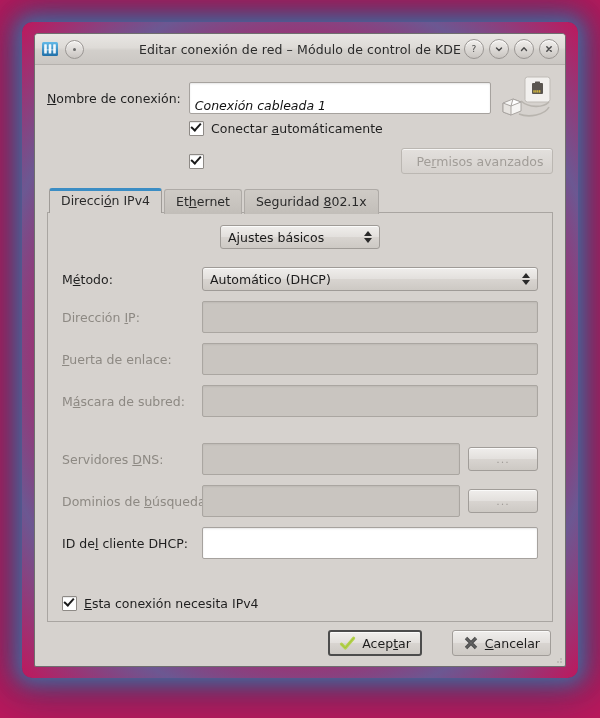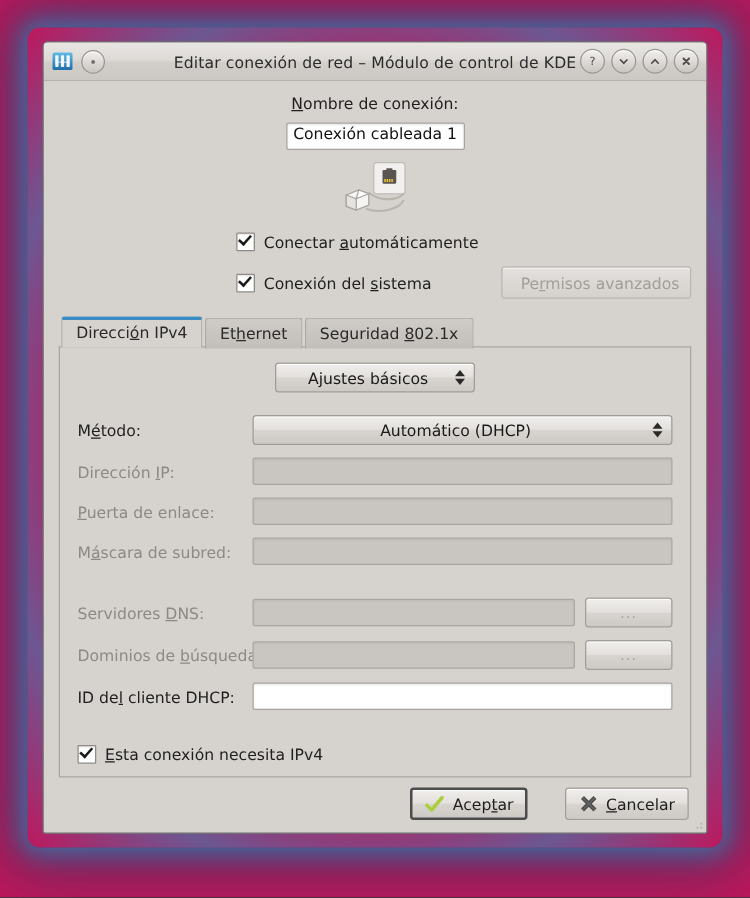--- a/index.html
+++ b/index.html
@@ -107,44 +107,44 @@
     padding: 10px 12px 8px 12px;
     display: flex;
     flex-direction: column;
     box-sizing: border-box;
   }
 
   .row-name {
     display: flex;
     align-items: center;
     gap: 8px;
-    flex-direction: column;
   }
   .lbl {
     font-size: 12.5px;
     color: #1f1f1f;
     white-space: nowrap;
   }
   .lbl.dis { color: #8d8983; }
 
   u { text-decoration: underline; text-underline-offset: 1px; }
 
   .txtinput {
     flex: 1 1 auto;
-    height: 22px;
+    height: 32px;
     background: #ffffff;
     border: 1px solid #a6a29e;
     border-radius: 2px;
     font-size: 12.5px;
     color: #111;
     padding: 0 5px;
     box-sizing: border-box;
     display: flex;
-    align-items: flex-start;
+    align-items: flex-end;
     box-shadow: inset 0 1px 2px rgba(0,0,0,0.10);
+    font-style: italic;
   }
   .txtinput.dis {
     background: #c9c5c0;
     color: #8d8983;
     border-color: #aaa6a1;
     box-shadow: inset 0 1px 2px rgba(0,0,0,0.06);
   }
 
   .netjack { width: 54px; height: 46px; flex: 0 0 auto; }
 
@@ -261,21 +261,21 @@
     border-radius: 3px;
     height: 24px;
     font-size: 12.5px;
     color: #1a1a1a;
     display: flex;
     align-items: center;
     padding: 0 4px 0 7px;
     box-sizing: border-box;
     box-shadow: inset 0 1px 0 rgba(255,255,255,0.75);
   }
-  .combo .cval { flex: 1 1 auto; text-align: center; }
+  .combo .cval { flex: 1 1 auto; }
   .combo .arrows {
     width: 14px;
     display: flex;
     flex-direction: column;
     align-items: center;
     justify-content: center;
     gap: 2px;
     flex: 0 0 auto;
   }
   .arrow-up, .arrow-dn {
@@ -396,29 +396,28 @@
           <path d="M22 26 C30 33, 44 33, 50 27" fill="none" stroke="#b8b4ae" stroke-width="1.6"></path>
           <path d="M20 39 C30 43, 46 40, 50 32" fill="none" stroke="#b8b4ae" stroke-width="1.6"></path>
           <g>
             <polygon points="4,28 14,24 22,27 22,36 12,40 4,37" fill="#f6f5f3" stroke="#a8a4a0" stroke-width="1"></polygon>
             <polygon points="4,28 12,31 12,40 4,37" fill="#e6e3df" stroke="#a8a4a0" stroke-width="1"></polygon>
             <polygon points="14,24 22,27 12,31" fill="#ffffff" stroke="#a8a4a0" stroke-width="1"></polygon>
           </g>
         </svg>
       </div>
 
-      <div class="checkrow" style="margin-top:12px; margin-left:142px;">
+      <div class="checkrow" style="margin-left:142px;">
         <span class="cb checked"></span>
         <span><span>Conectar </span><u>a</u><span>utomáticamente</span></span>
       </div>
 
       <div style="display:flex; align-items:center; margin-top:12px; margin-left:142px;">
         <div class="checkrow">
           <span class="cb checked"></span>
-          <span><span>Conexión del </span><u>s</u><span>istema</span></span>
         </div>
         <div class="btn dis" style="margin-left:auto; width:152px;">
           <svg class="icon-perm" viewBox="0 0 19 19">
             <circle cx="7.6" cy="5.4" r="3.3" fill="#c9c5c0"></circle>
             <path d="M1.8 16.5 C1.8 11.8, 4.6 9.6, 7.6 9.6 C10.6 9.6, 13.4 11.8, 13.4 16.5 Z" fill="#c9c5c0"></path>
             <circle cx="13.6" cy="13.4" r="4.1" fill="#b8b4ae"></circle>
             <text x="13.6" y="16.3" text-anchor="middle" font-size="6.6" font-family="DejaVu Serif" fill="#efedea">i</text>
           </svg>
           <span><span>Pe</span><u>r</u><span>misos avanzados</span></span>
         </div>

